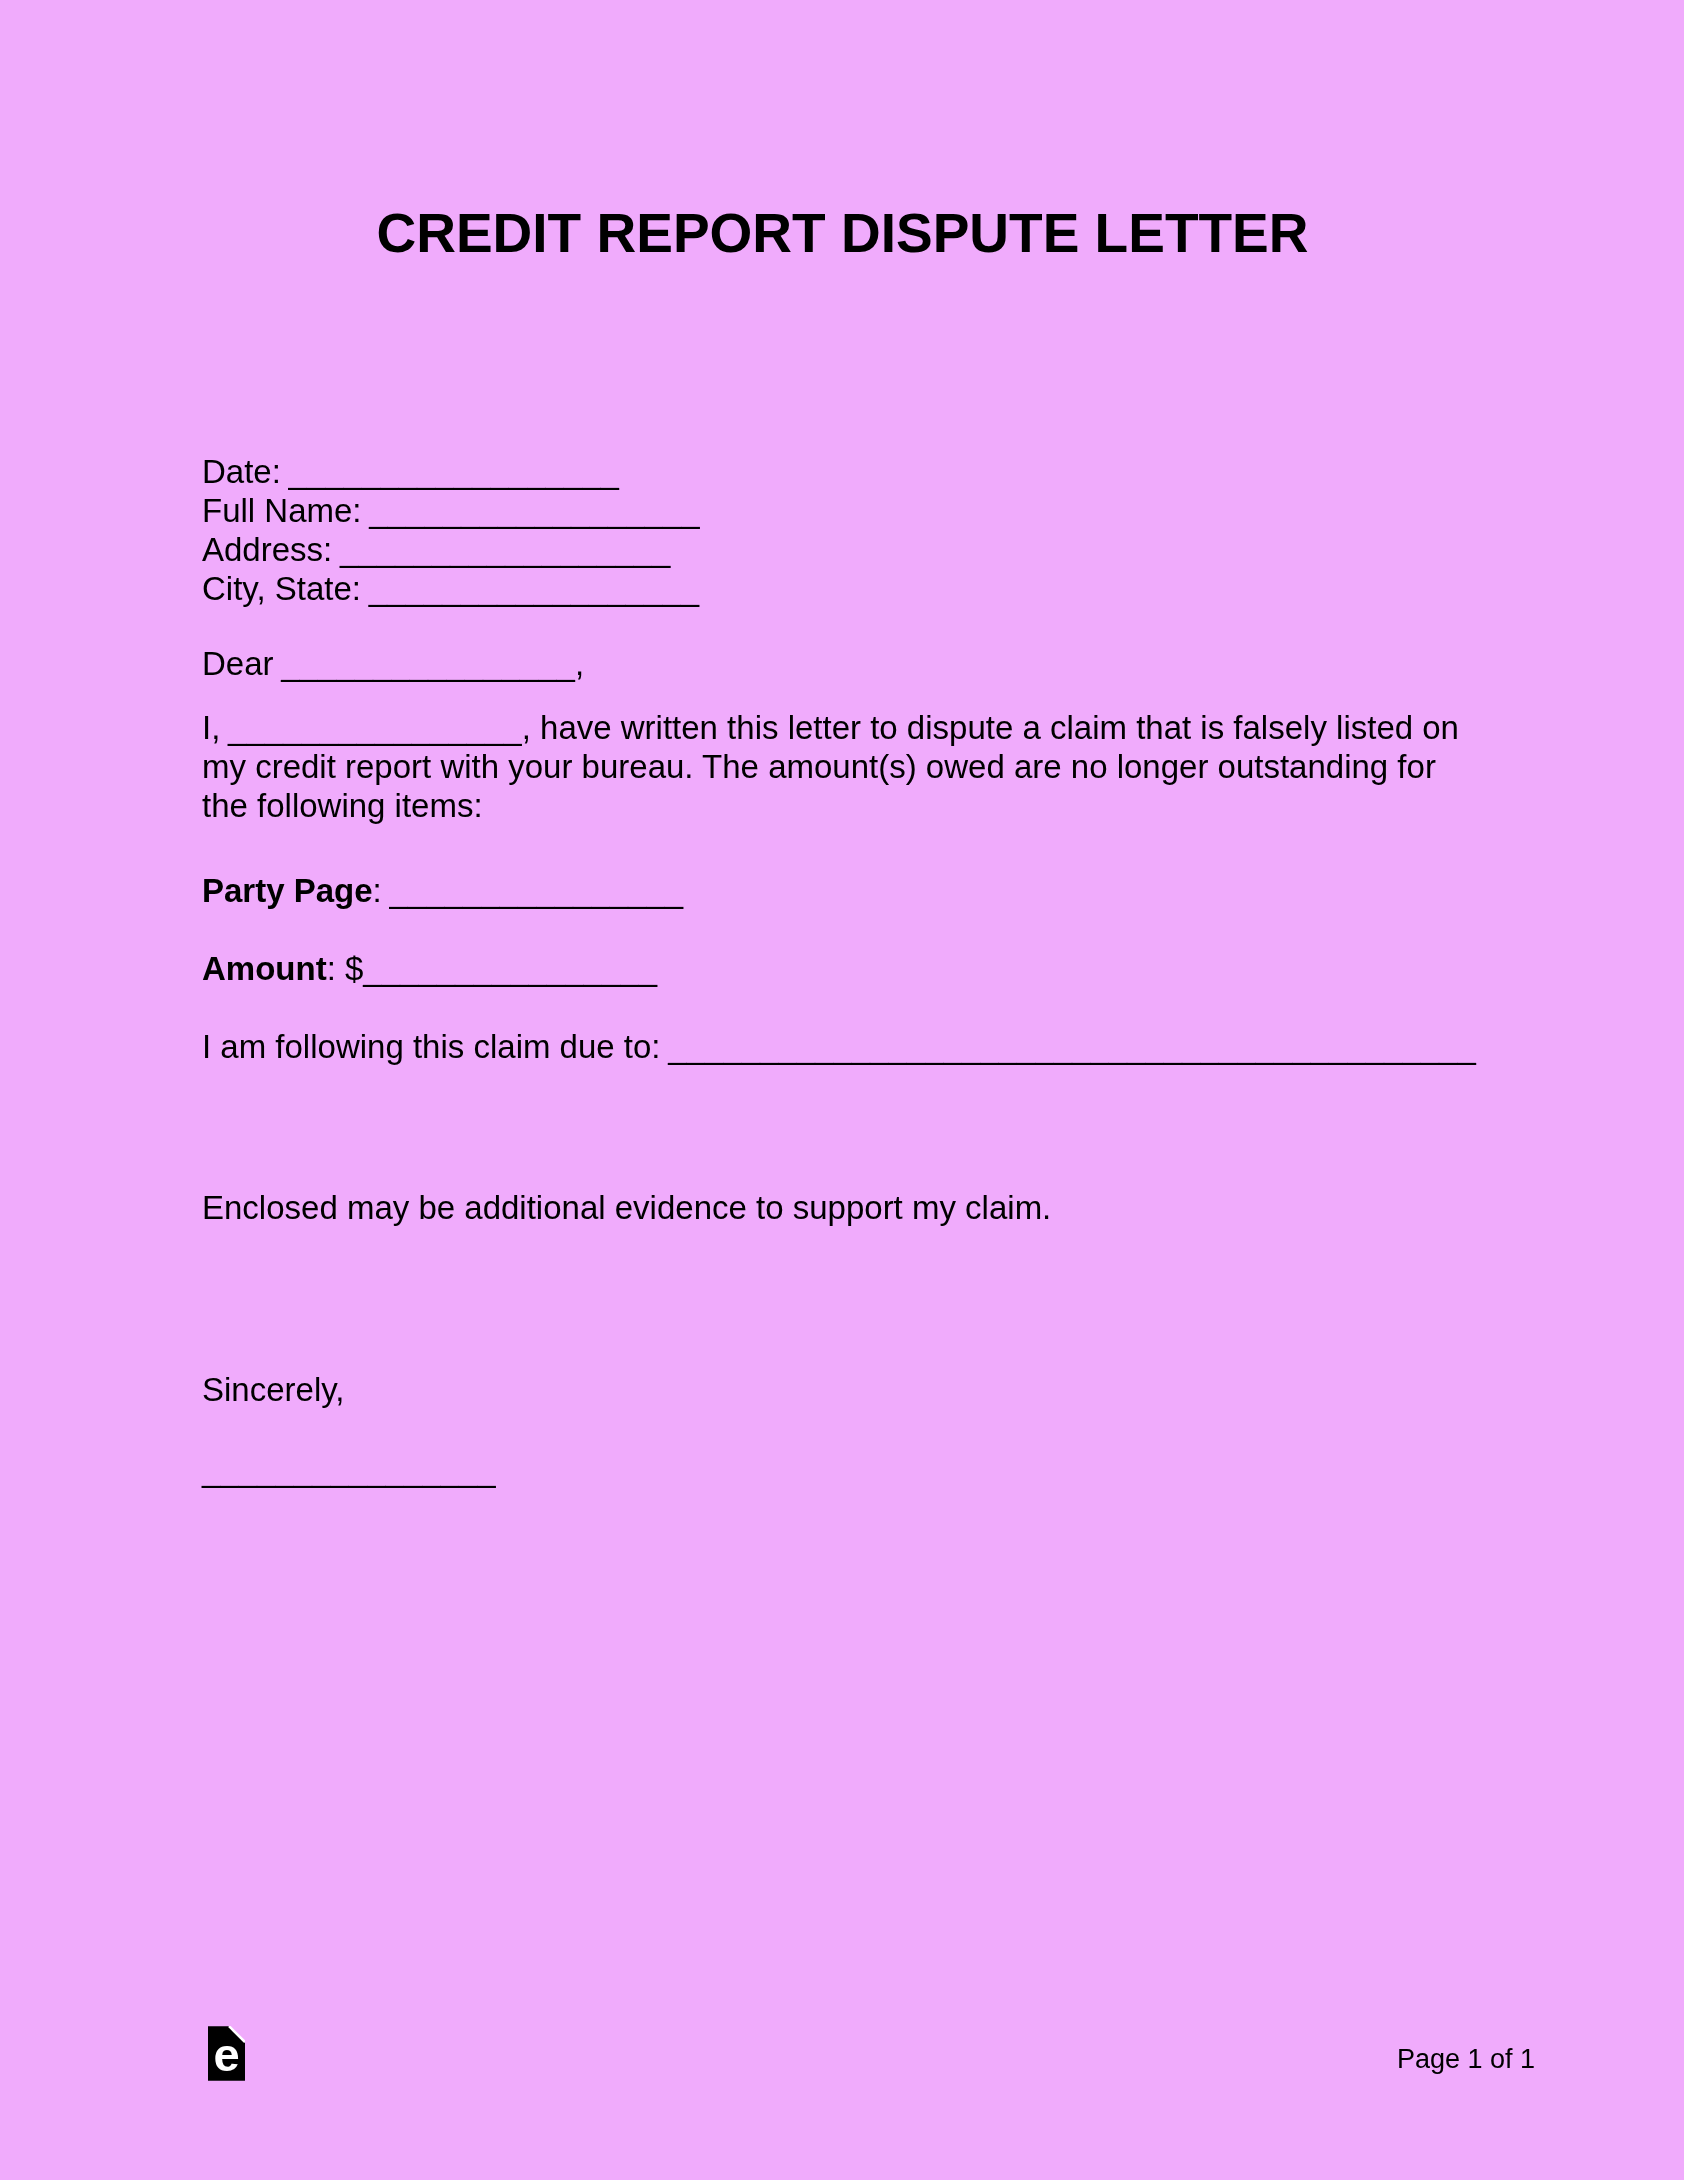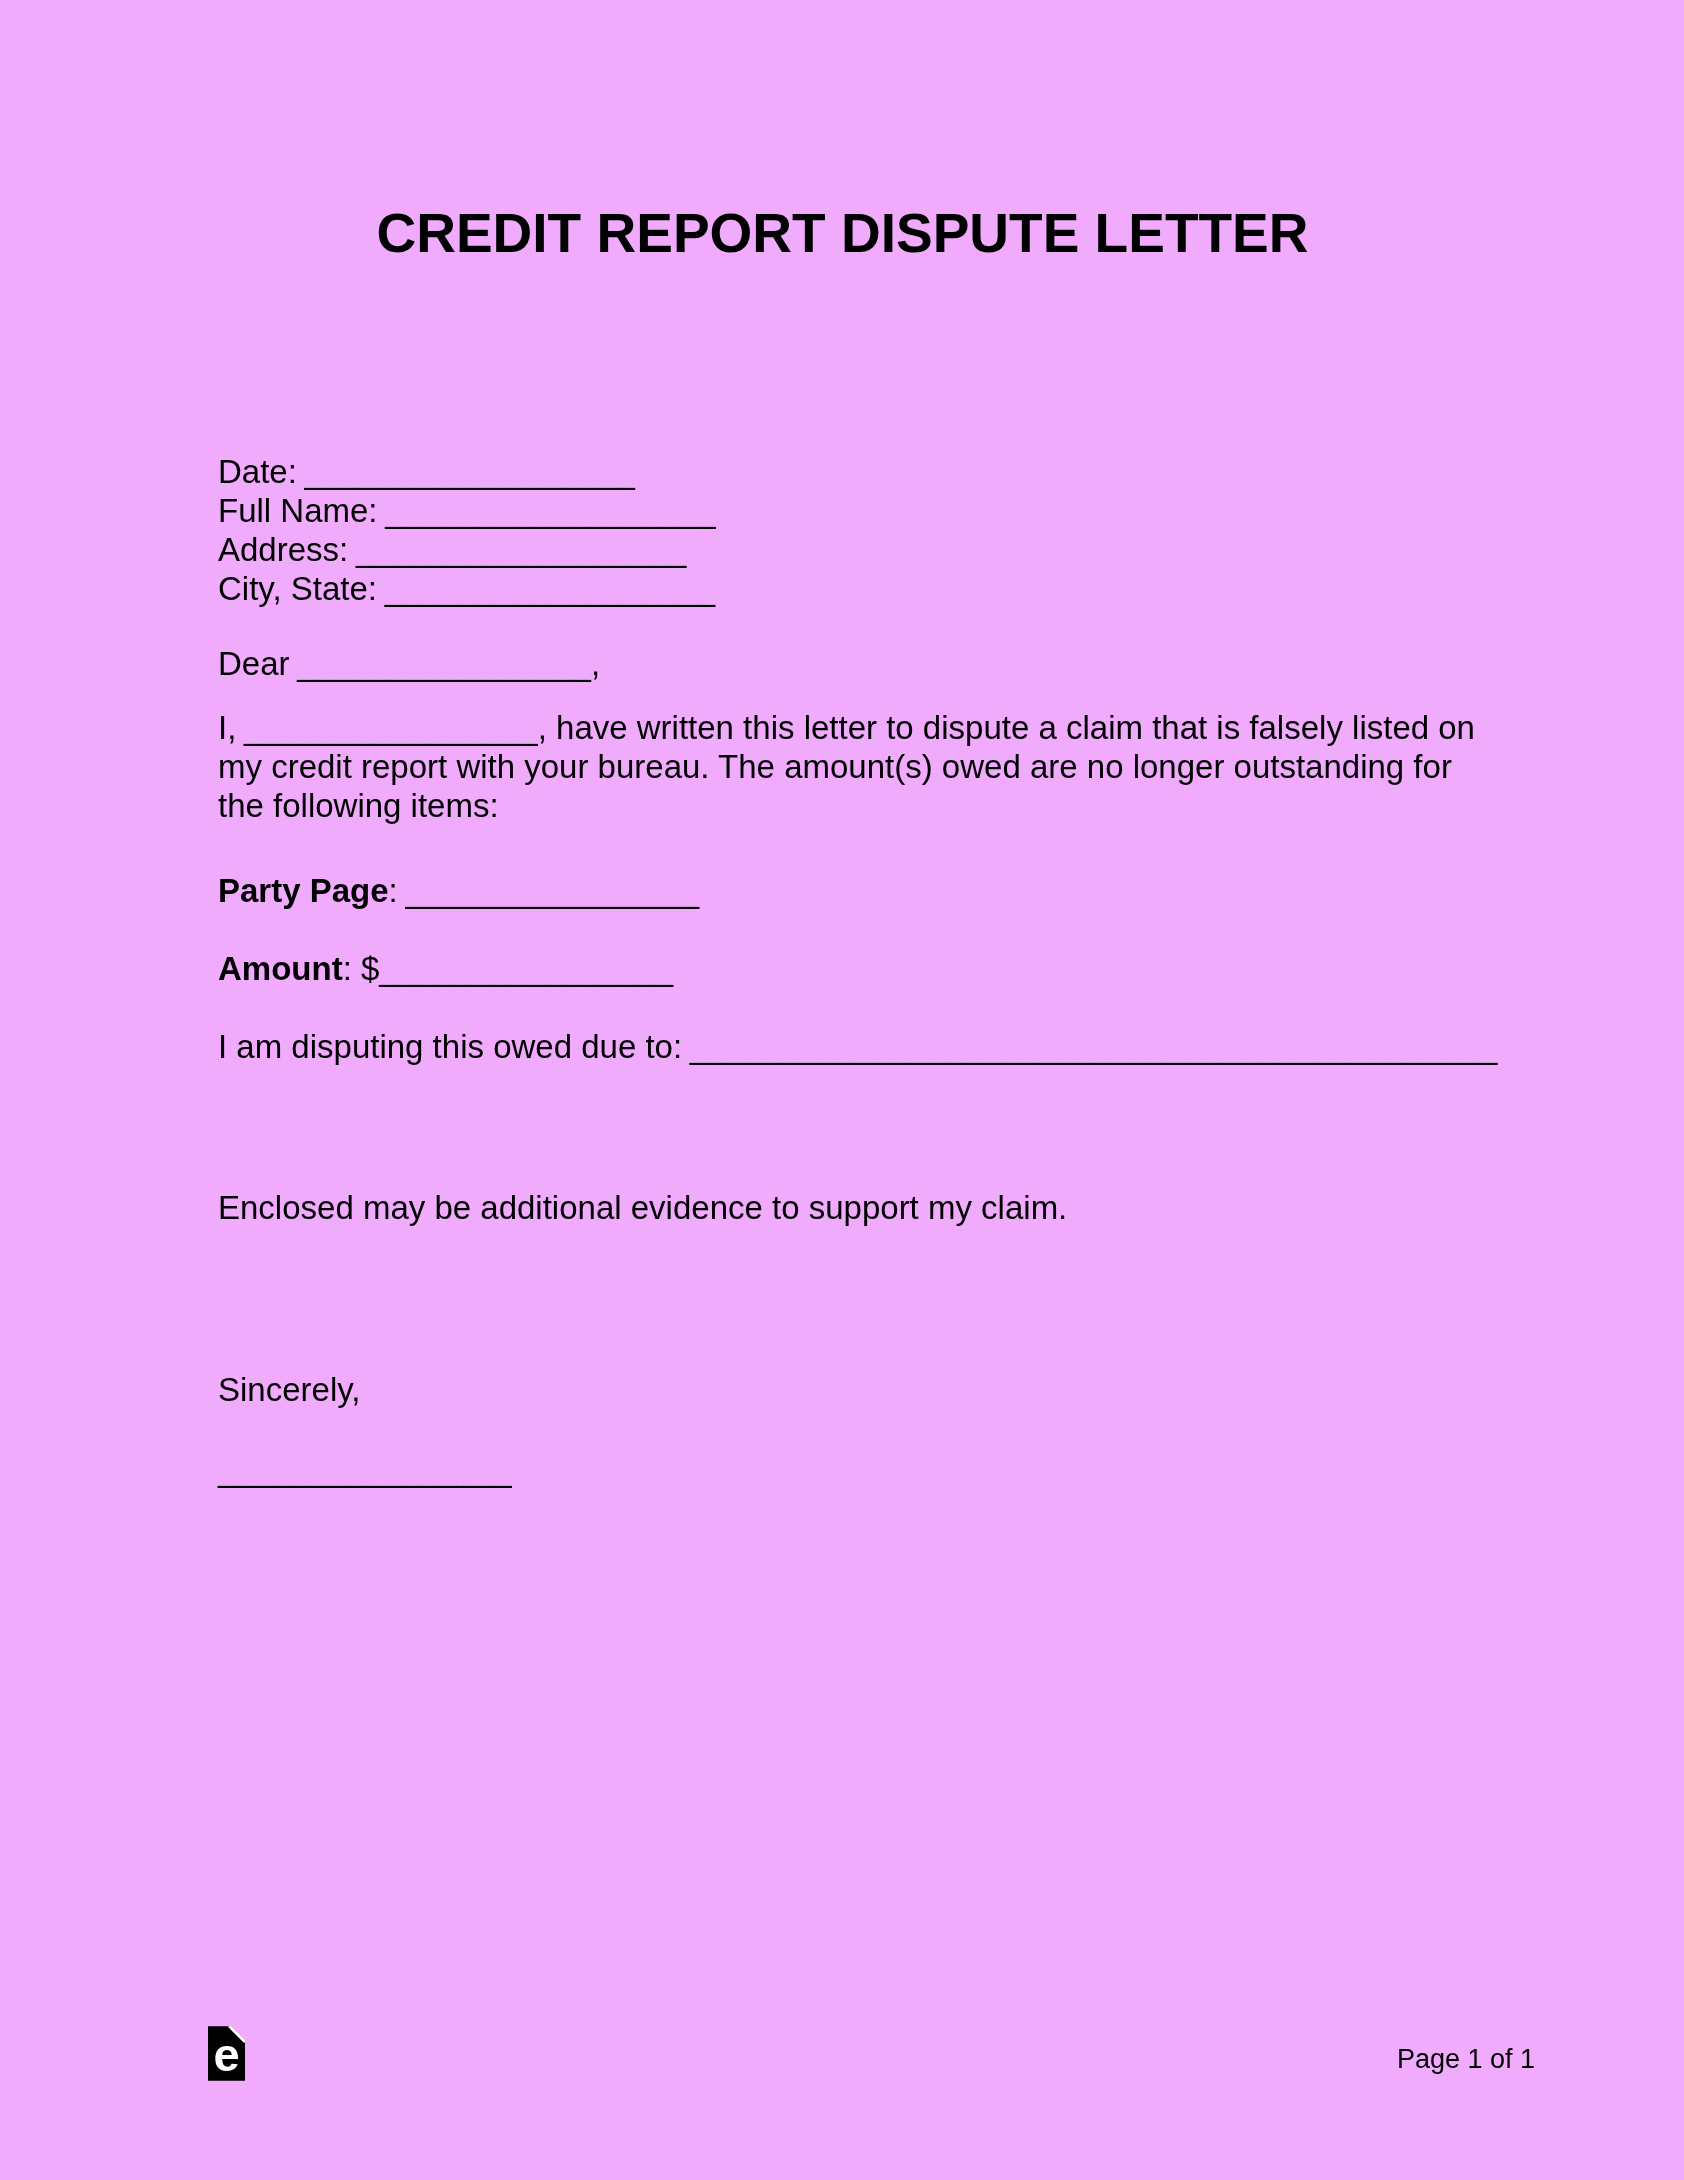--- a/index.html
+++ b/index.html
@@ -19,21 +19,21 @@
     position: absolute;
     top: 203px;
     left: 0;
     width: 100%;
     text-align: center;
     font-size: 55px;
     line-height: 1.1;
     font-weight: bold;
     color: #000000;
   }
-  .block { position: absolute; left: 202px; margin-left: 16px; }
+  .block { position: absolute; left: 202px; }
   .addr      { top: 452px;  }
   .dear      { top: 644px;  }
   .open      { top: 708px;  width: 1282px; }
   .party     { top: 871px; }
   .amount    { top: 949px; }
   .disputing { top: 1027px; width: 1371px; white-space: nowrap; }
   .request   { top: 1102px; width: 1282px; }
   .enclosed  { top: 1188px; }
   .sincerely { top: 1370px; }
   .signature { top: 1450px; }
@@ -69,21 +69,21 @@
   </div>
 
   <p class="block dear"><span>Dear</span><span class="gap">________________</span><span>,</span></p>
 
   <p class="block open"><span>I,</span><span class="gap">________________</span><span>, have written this letter to dispute a claim that is falsely listed on my credit report with your bureau. The amount(s) owed are no longer outstanding for the following items:</span></p>
 
   <p class="block party"><span class="lbl-b">Party Page</span><span>:</span><span class="gap">________________</span></p>
 
   <p class="block amount"><span class="lbl-b">Amount</span><span>: $</span><span>________________</span></p>
 
-  <p class="block disputing"><span>I am disputing this owed due to:</span><span class="gap">____________________________________________</span></p>
+  <p class="block disputing"><span>I am following this claim due to:</span><span class="gap">____________________________________________</span></p>
 
 
   <p class="block enclosed">Enclosed may be additional evidence to support my claim.</p>
 
   <p class="block sincerely">Sincerely,</p>
 
   <p class="block signature">________________</p>
 
   <div class="logo">
     <svg width="37" height="55" viewBox="0 0 44 65" style="font-size:39px">

